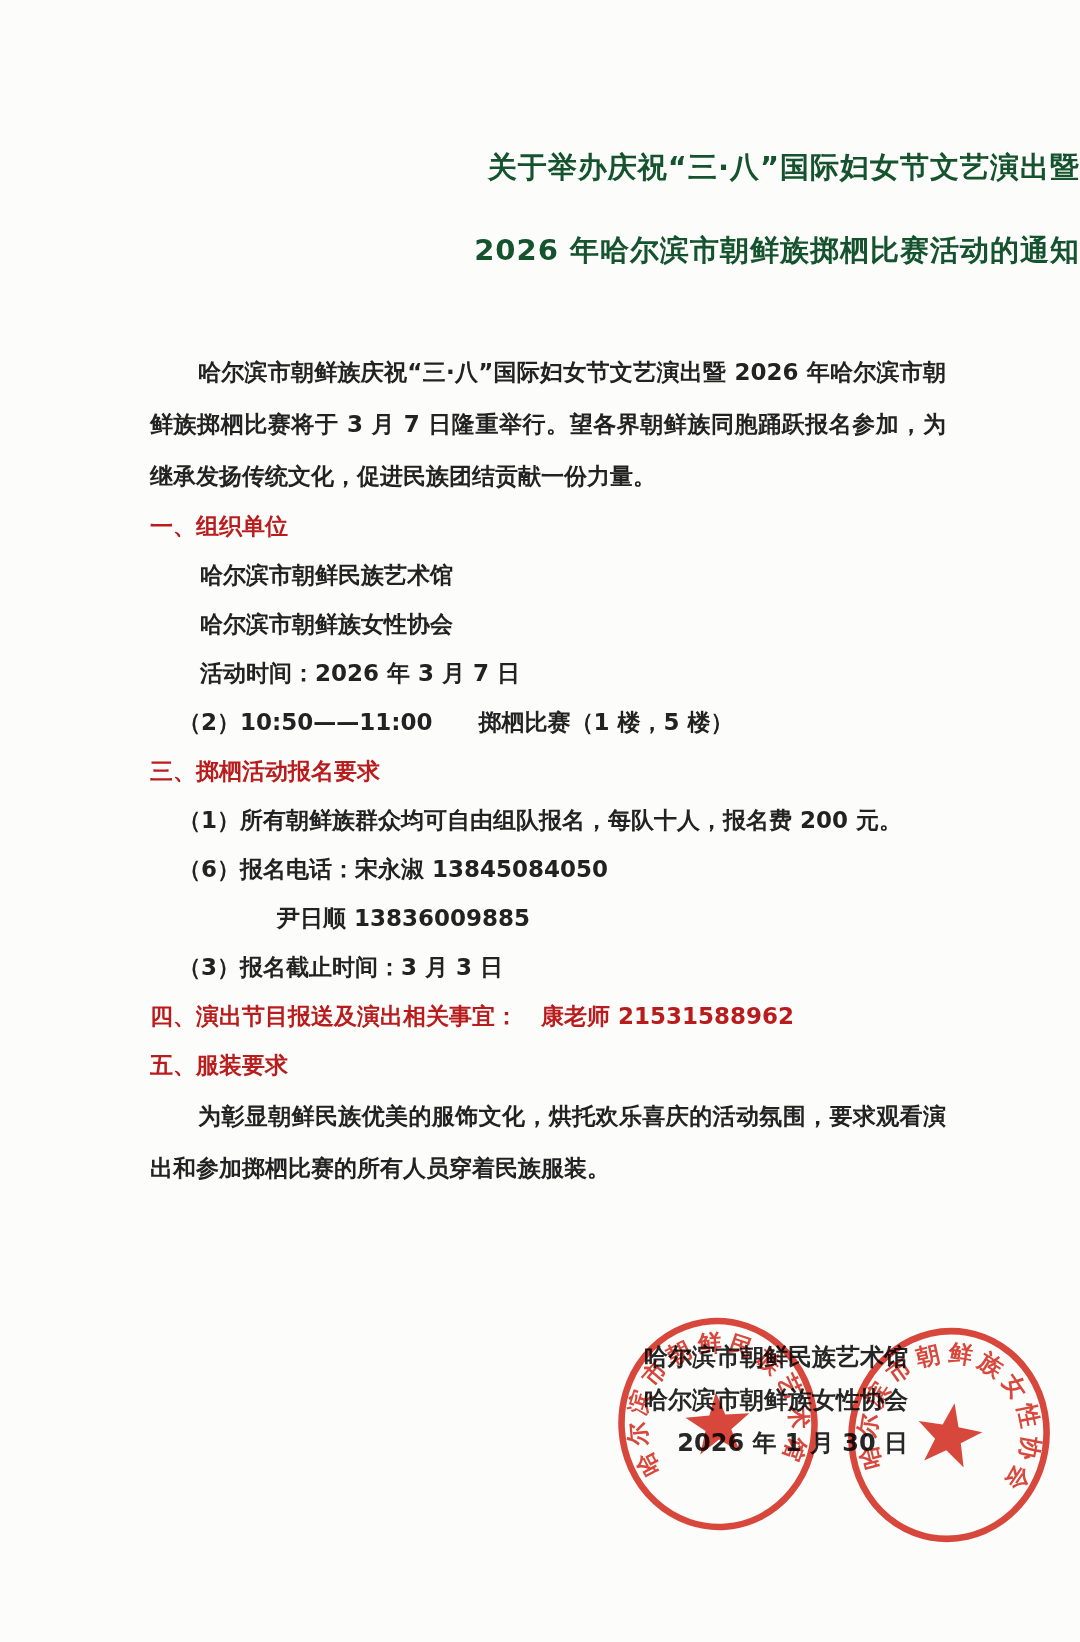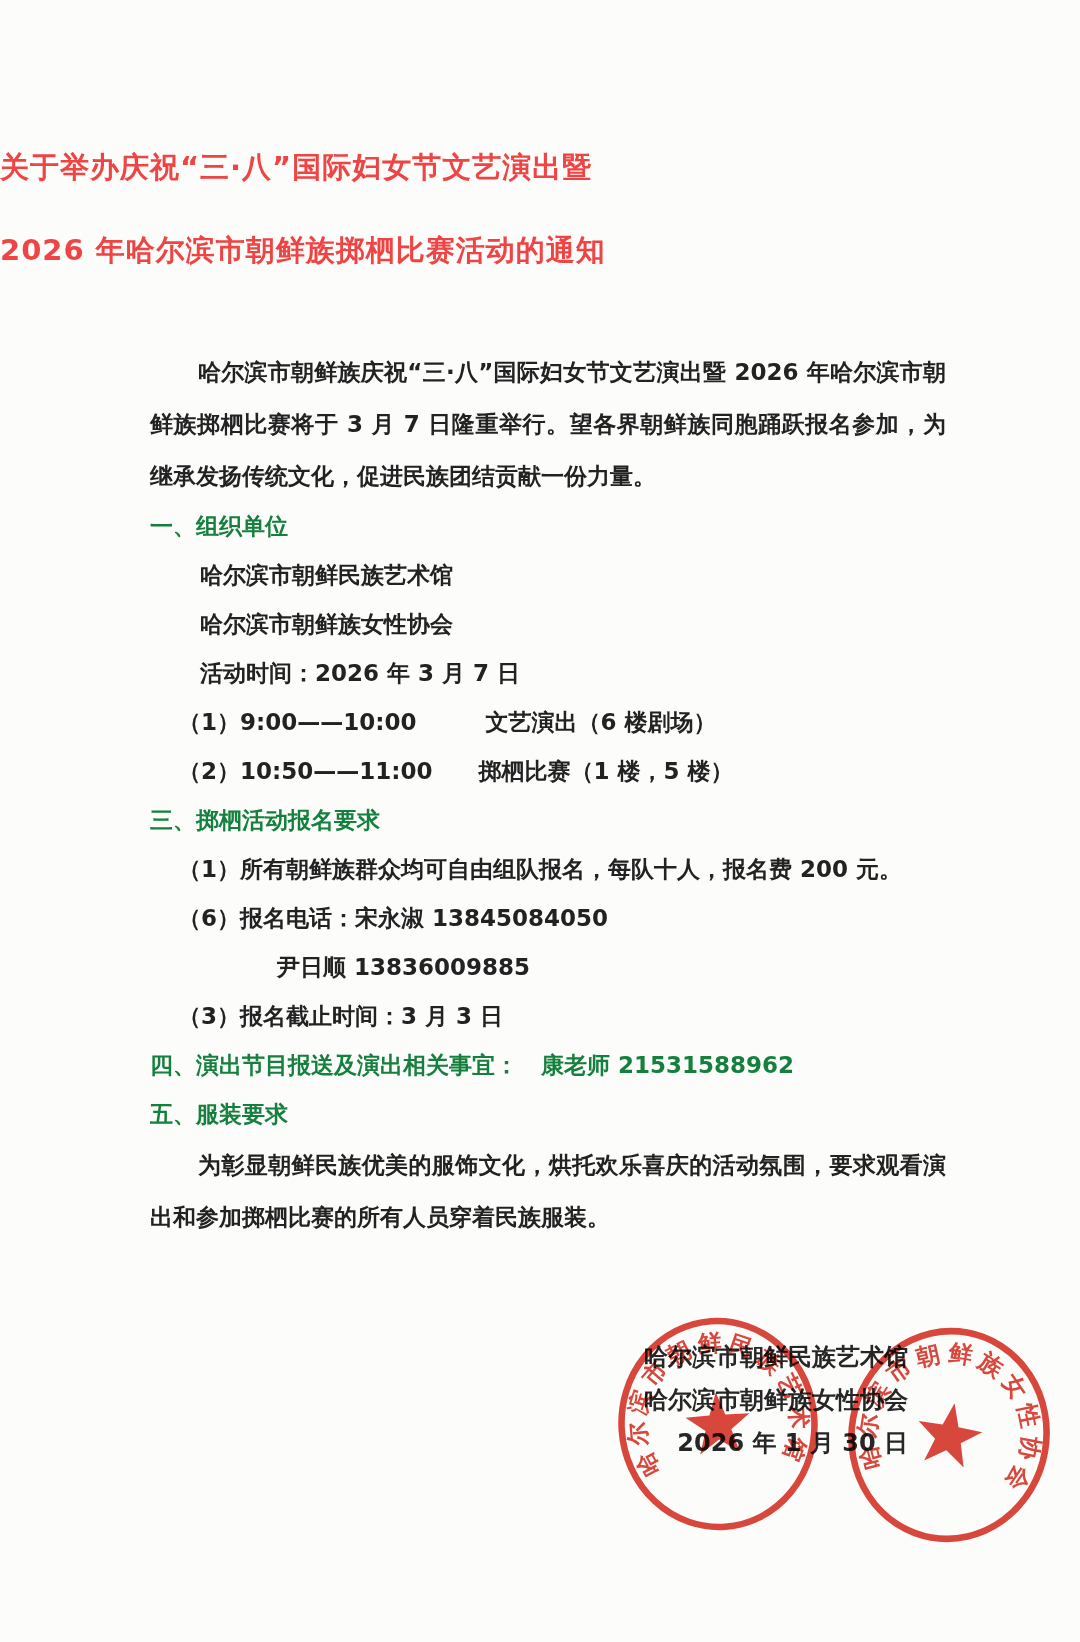--- a/index.html
+++ b/index.html
@@ -10,43 +10,43 @@
   .page {
     position:relative;
     width:1080px; height:1642px;
     margin:0 auto;
     background:#fcfcfb;
     color:#1f1f1f;
     overflow:hidden;
   }
   .title {
     position:absolute; left:0; width:1080px;
-    text-align:left;
+    text-align:right;
     font-size:29px; font-weight:700;
     letter-spacing:1px;
-    color:#ef4444;
+    color:#14532d;
   }
   .title-1 { top:148px; }
   .title-2 { top:214px;margin-top:17px; }
   .doc {
     position:absolute; left:150px; top:346px; width:796px;
     font-size:23px; font-weight:600; color:#222;
   }
   .para {
     text-indent:48px;
     line-height:52px;
     text-align:justify;
     margin:0;
   }
   .doc-lines { margin:0; }
   .line {
     height:49px; line-height:49px;
     white-space:nowrap;
   }
-  .line.heading { font-weight:700; color:#15803d; }
+  .line.heading { font-weight:700; color:#b91c1c; }
   .line.indent1 { padding-left:50px; }
   .line.indent2 { padding-left:28px; }
   .line.indent3 { padding-left:127px; }
   .signature {
     position:absolute; right:172px; top:1336px;
     text-align:right;
     font-size:24px; font-weight:600;
     line-height:43px;
     z-index:2;
     color:#262626;
@@ -70,21 +70,20 @@
   <div class="title title-1">关于举办庆祝“三·八”国际妇女节文艺演出暨</div>
   <div class="title title-2">2026 年哈尔滨市朝鲜族掷柶比赛活动的通知</div>
 
   <div class="doc">
     <p class="para">哈尔滨市朝鲜族庆祝“三·八”国际妇女节文艺演出暨 2026 年哈尔滨市朝鲜族掷柶比赛将于 3 月 7 日隆重举行。望各界朝鲜族同胞踊跃报名参加，为继承发扬传统文化，促进民族团结贡献一份力量。</p>
     <div class="doc-lines">
         <div class="line heading">一、组织单位</div>
         <div class="line indent1">哈尔滨市朝鲜民族艺术馆</div>
         <div class="line indent1">哈尔滨市朝鲜族女性协会</div>
         <div class="line indent1">活动时间：2026 年 3 月 7 日</div>
-        <div class="line indent2">（1）9:00——10:00　　　文艺演出（6 楼剧场）</div>
         <div class="line indent2">（2）10:50——11:00　　掷柶比赛（1 楼，5 楼）</div>
         <div class="line heading">三、掷柶活动报名要求</div>
         <div class="line indent2">（1）所有朝鲜族群众均可自由组队报名，每队十人，报名费 200 元。</div>
         <div class="line indent2">（6）报名电话：宋永淑 13845084050</div>
         <div class="line indent3">尹日顺 13836009885</div>
         <div class="line indent2">（3）报名截止时间：3 月 3 日</div>
         <div class="line heading">四、演出节目报送及演出相关事宜：　康老师 21531588962</div>
         <div class="line heading">五、服装要求</div>
       </div>
     <p class="para">为彰显朝鲜民族优美的服饰文化，烘托欢乐喜庆的活动氛围，要求观看演出和参加掷柶比赛的所有人员穿着民族服装。</p>

